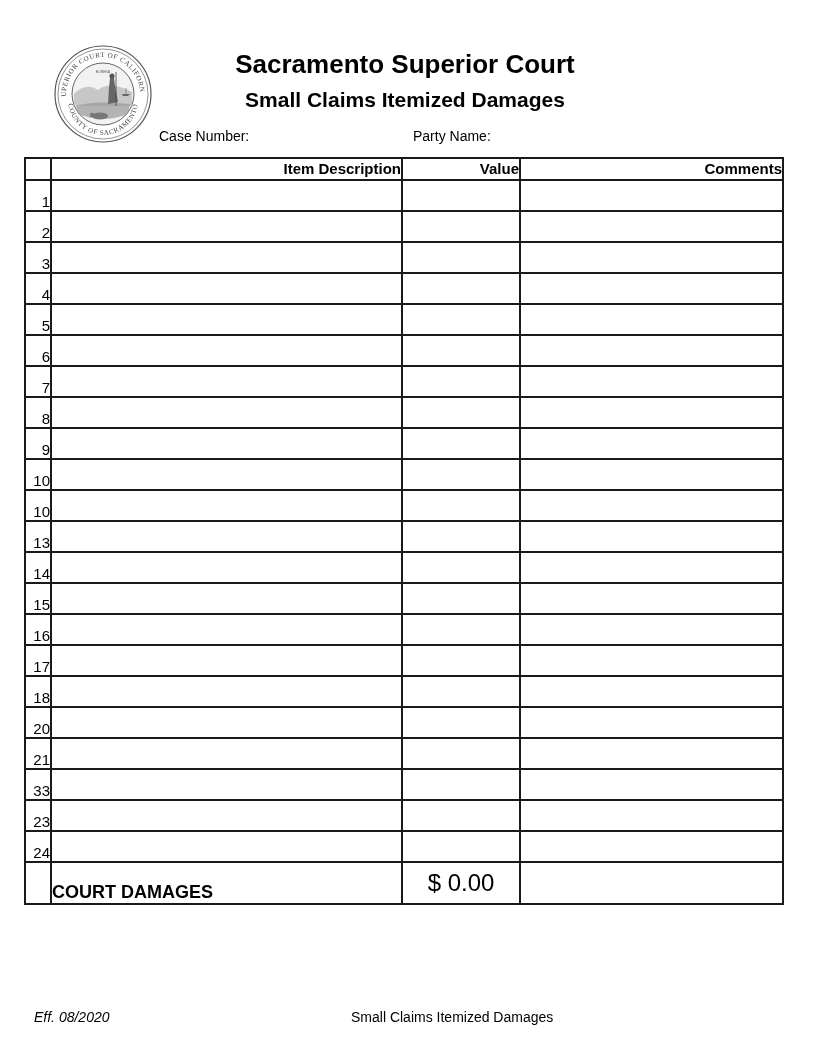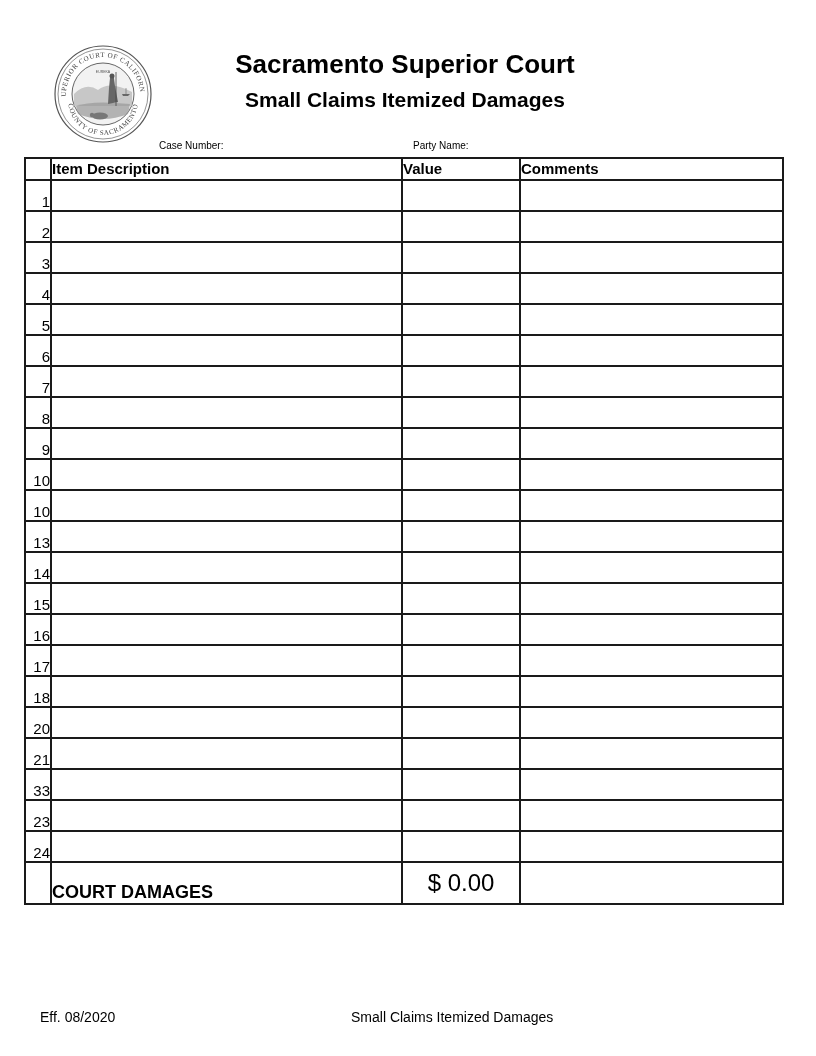--- a/index.html
+++ b/index.html
@@ -10,34 +10,34 @@
   .seal {
     position: absolute; left: 52px; top: 44px; width: 102px; height: 100px;
   }
   .title {
     position: absolute; left: 0; width: 816px; text-align: center;
     font-weight: bold;
   }
   .title.main { top: 49px; font-size: 26px; left: -3px; }
   .title.sub { top: 88px; font-size: 21px; left: -3px; }
   .field-label {
-    position: absolute; top: 140px; font-size: 10px;
+    position: absolute; top: 128px; font-size: 14px;
   }
   .field-label.case { left: 159px; }
   .field-label.party { left: 413px; }
 
   table.grid {
     position: absolute; left: 24px; top: 157px;
     width: 758px; border-collapse: collapse; table-layout: fixed;
   }
   table.grid th, table.grid td {
     border: 2px solid #1a1a1a; padding: 0; box-sizing: border-box;
   }
   table.grid th {
-    height: 22px; font-size: 15px; font-weight: bold; text-align: left;
+    height: 22px; font-size: 15px; font-weight: bold; text-align: right;
     vertical-align: middle; line-height: 16px;
   }
   table.grid td { height: 31px; }
   td.num {
     text-align: right; vertical-align: bottom; font-size: 15px;
     padding-right: 2px; padding-bottom: 2px; line-height: 16px;
   }
   td.cell input {
     width: 100%; height: 100%; border: none; outline: none; background: transparent;
     font-family: "Liberation Sans", sans-serif; font-size: 14px; box-sizing: border-box; padding: 0 4px;
@@ -47,21 +47,21 @@
     font-weight: bold; font-size: 18px; vertical-align: bottom;
     padding-left: 4px; padding-bottom: 3px;
   }
   td.total-value {
     font-size: 24px; text-align: center; vertical-align: middle;
     padding-bottom: 4px;
   }
   .footer {
     position: absolute; top: 1009px; font-size: 14px;
   }
-  .footer.left { left: 40px; }
+  .footer.left { left: 34px; font-style: italic; }
   .footer.center { left: 351px; }
 </style>
 </head>
 <body>
 
 <svg class="seal" viewBox="0 0 102 100">
   <defs>
     <path id="topArc" d="M 14 50 A 37 37 0 0 1 88 50"></path>
     <path id="botArc" d="M 16 56 A 35 35 0 0 0 86 56"></path>
   </defs>

